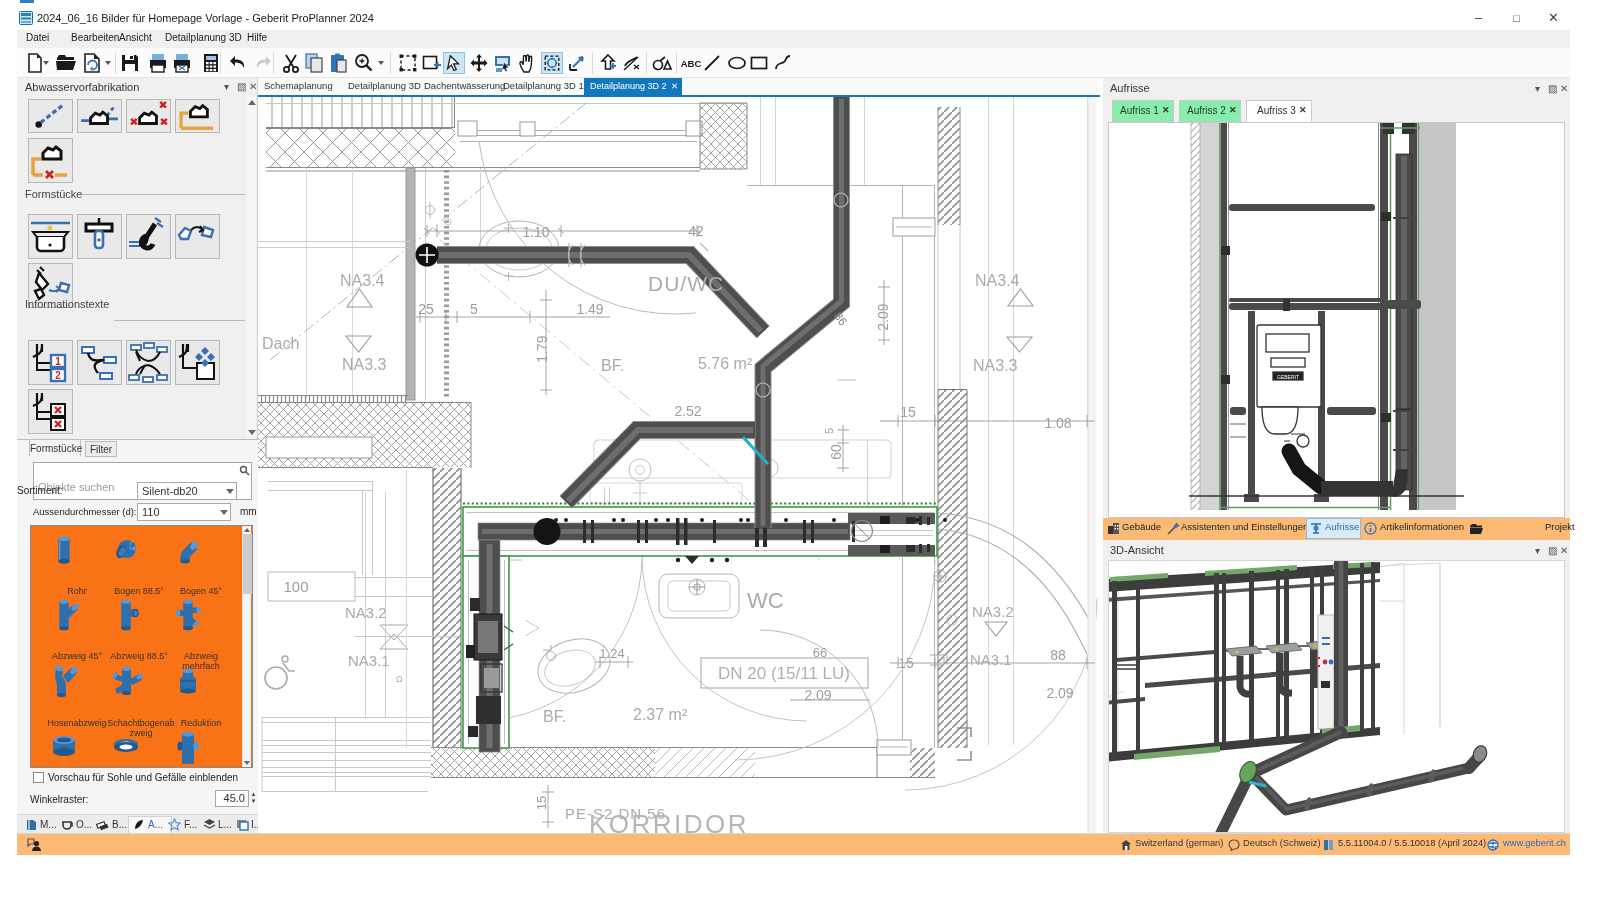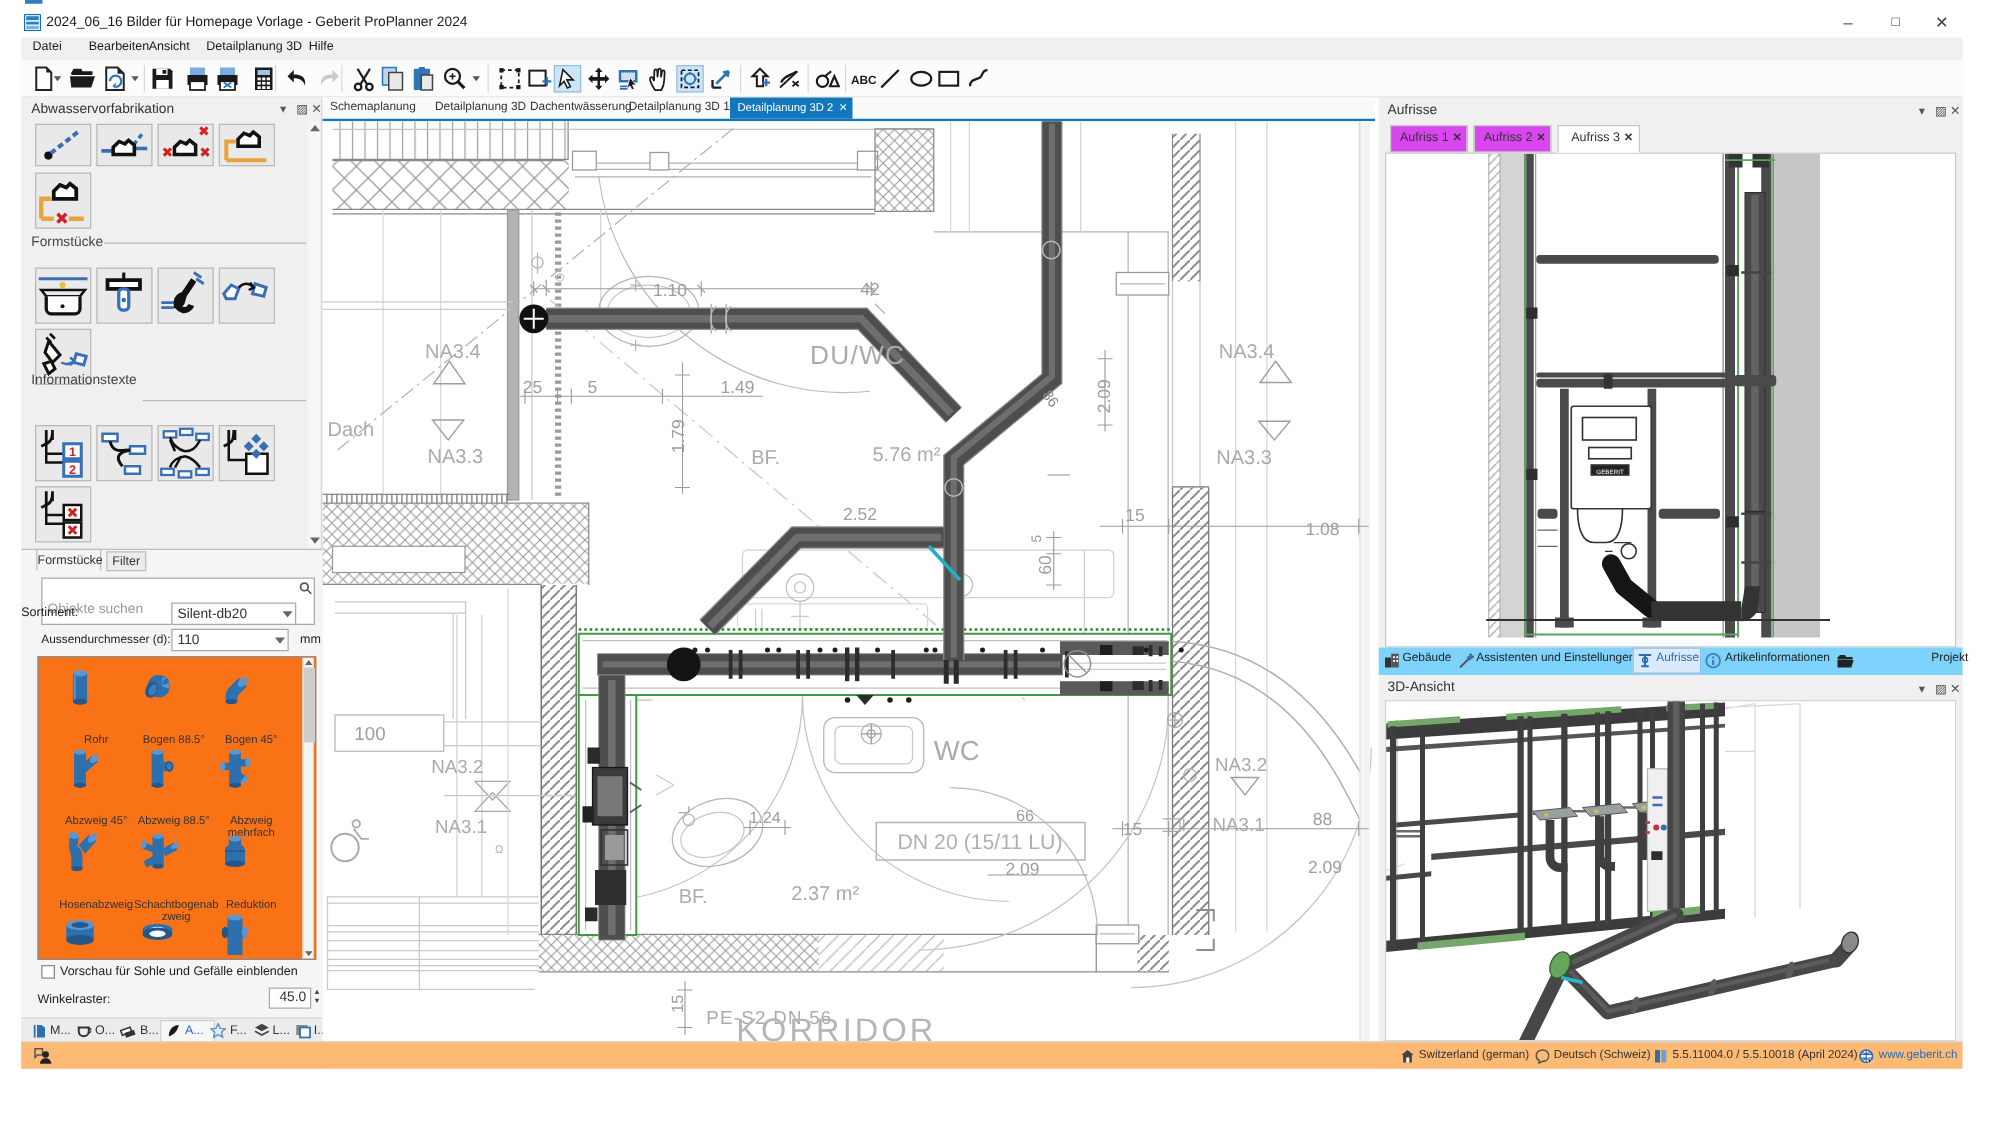--- a/index.html
+++ b/index.html
@@ -35,24 +35,24 @@
 .fitlbl { position:absolute; font-size:9px; color:#333; text-align:center; }
 
 #ctabs { position:absolute; left:258px; top:78px; width:842px; height:17px; background:#fafafa; font-size:9.5px; color:#333; }
 #ctabs span { position:absolute; top:2px; }
 #ctab-act { position:absolute; background:#1377bd; color:#fff; top:0; height:17px; font-size:9px; }
 #cblue { position:absolute; left:258px; top:95px; width:842px; height:2px; background:#1377bd; }
 #canvas { position:absolute; left:258px; top:97px; width:842px; height:736px; background:#fff; }
 
 #rpanel { position:absolute; left:1103px; top:78px; width:467px; height:777px; background:#f0f0f0; }
 #aufT { position:absolute; left:0; top:0; width:467px; height:19px; font-size:11px; color:#333; }
-.rtab { position:absolute; top:22px; height:22px; font-size:10px; color:#333; background:#d946ef; border:1px solid #c8c8c8; }
+.rtab { position:absolute; top:22px; height:22px; font-size:10px; color:#333; background:#86efac; border:1px solid #c8c8c8; }
 .rtab.act { background:#fff; border-bottom:1px solid #fff; z-index:2; }
 #elev { position:absolute; left:5px; top:44px; width:457px; height:396px; background:#fff; border:1px solid #c8c8c8; }
-#rbtns { position:absolute; left:0; top:440px; width:467px; height:22px; background:#7dd3fc; font-size:9.5px; color:#222; white-space:nowrap; }
+#rbtns { position:absolute; left:0; top:440px; width:467px; height:22px; background:#fdba74; font-size:9.5px; color:#222; white-space:nowrap; }
 #v3dT { position:absolute; left:0; top:462px; width:467px; height:20px; font-size:11px; color:#333; }
 #v3d { position:absolute; left:5px; top:482px; width:457px; height:273px; background:#fff; border:1px solid #d5d5d5; }
 
 #status { position:absolute; left:17px; top:833px; width:1553px; height:22px; background:#fdba74; border-top:1px solid #d8d8d8; font-size:9.3px; color:#333; white-space:nowrap; }
 </style>
 </head>
 <body>
 <div style="position:absolute;left:20px;top:0;width:14px;height:3px;background:#2f7fc0;"></div>
 <div id="titlebar">
  <svg class="ticon" viewBox="0 0 14 14">

